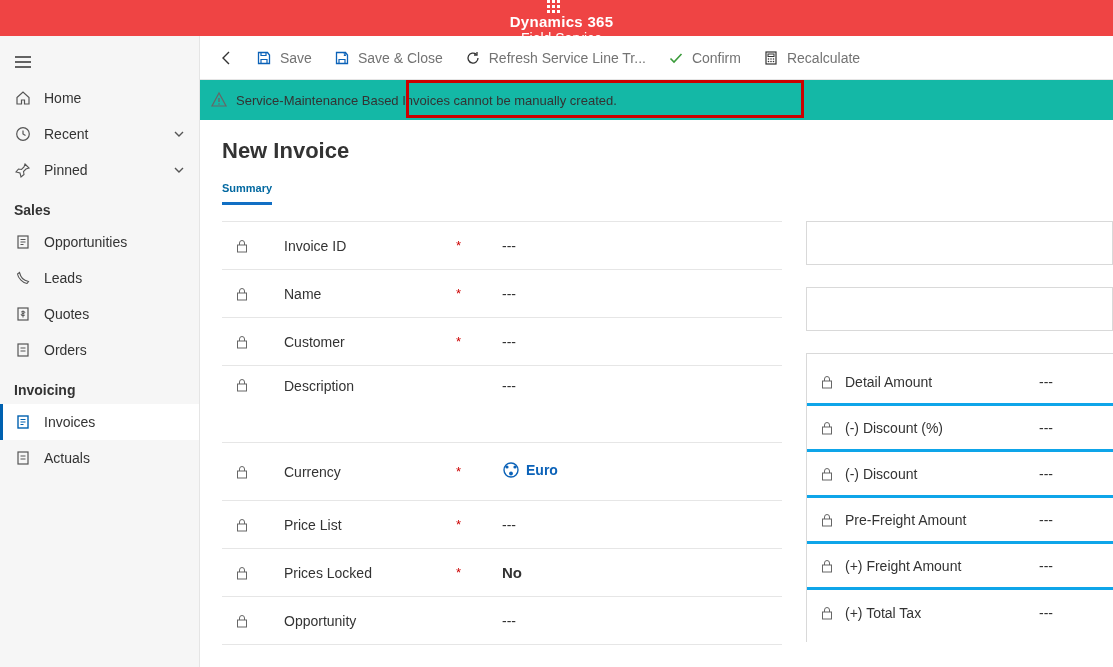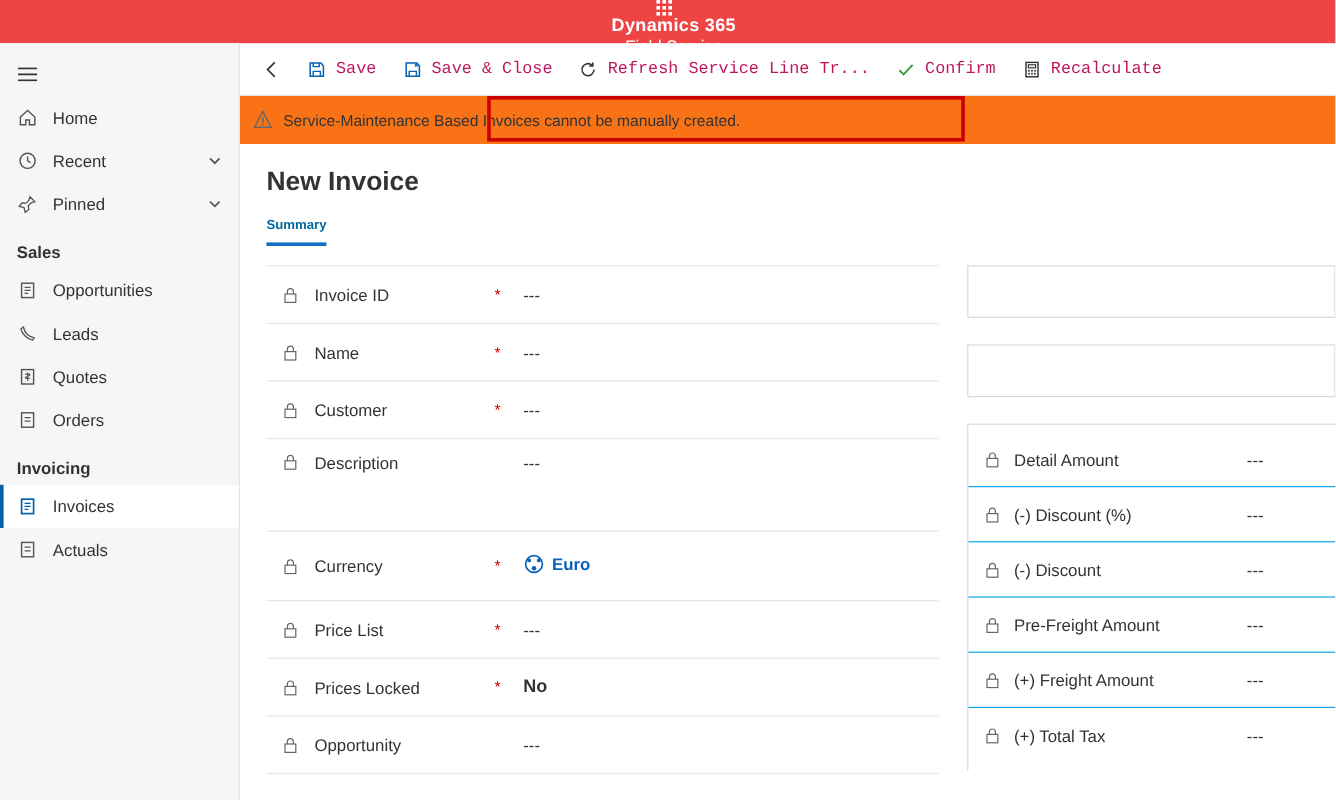--- a/index.html
+++ b/index.html
@@ -26,56 +26,56 @@
   .sb-section-title { font-weight: 600; color: #333; padding: 14px 14px 6px 14px; font-size: 14px; }
   .sb-row.active { background: #fff; }
   .sb-row.active::before { content:""; position: absolute; left:0; width:3px; height:36px; background:#0061b0; }
   .sb-row { position: relative; }
 
   
   .content { flex: 1; display: flex; flex-direction: column; min-width: 0; }
 
   
   .cmdbar { height: 44px; display: flex; align-items: center; padding: 0 10px; border-bottom: 1px solid #e5e5e5; gap: 2px; }
-  .cmd-item { display: flex; align-items: center; height: 32px; padding: 0 10px; gap: 8px; cursor: pointer; color: #be185d; font-family: Liberation Mono, monospace; }
+  .cmd-item { display: flex; align-items: center; height: 32px; padding: 0 10px; gap: 8px; cursor: pointer; color: #737373; }
   .cmd-icon { width: 16px; height: 16px; display: inline-flex; align-items: center; justify-content: center; }
   .back-btn { width: 34px; justify-content: center; }
 
   
-  .warnbar { background: #f97316; display: flex; align-items: center; height: 40px; padding: 0 10px; font-size: 13px; color: #333; }
+  .warnbar { background: #14b8a6; display: flex; align-items: center; height: 40px; padding: 0 10px; font-size: 13px; color: #333; }
   .warnbar .icon { margin-right: 8px; color: #555; }
   .warnbar-wrap { position: relative; }
   .highlight-box { position: absolute; left: 206px; top: 0; width: 398px; height: 38px; border: 3px solid #c00; pointer-events: none; }
 
   
   .page-head { padding: 18px 22px 10px 22px; }
   .page-head h1 { font-size: 22px; font-weight: 600; color: #333; }
 
   
   .tabs { padding: 0 22px; }
   .tab { display: inline-block; padding: 8px 0; font-size: 11px; font-weight: 700; color: #0369a1; border-bottom: 3px solid #116fc4; cursor: pointer; }
 
   
   .form-body { flex: 1; display: flex; overflow: hidden; padding: 16px 0 0 22px; gap: 24px; }
   .form-col-left { width: 560px; border-top: 1px solid #e6e6e6; }
   .form-col-right { flex: 1; display: flex; flex-direction: column; gap: 22px; }
 
-  .field-row { display: flex; align-items: center; height: 48px; border-bottom: 1px solid #e6e6e6; padding-left: 14px; }
+  .field-row { display: flex; align-items: center; height: 48px; border-bottom: 1px solid #e6e6e6; padding-left: 14px; gap: 22px; }
   .field-row.tall { height: 58px; }
   .lock-cell { width: 18px; color: #666; margin-right: 8px; display: inline-flex; }
   .field-label { width: 150px; color: #333; font-size: 14px; }
   .req-star { width: 20px; color: #c00; font-size: 13px; }
   .field-value { flex: 1; color: #333; padding-left: 4px; }
   .field-value.bold { font-weight: 600; font-size: 15px; }
   .currency-val { display: inline-flex; align-items: center; gap: 6px; color: #0b62b8; font-weight: 600; }
   .curr-icon { width: 18px; height: 18px; display: inline-flex; align-items:center; justify-content:center; }
 
   .right-box { border: 1px solid #d9d9d9; padding: 6px 0; }
   .right-box.empty { height: 44px; }
-  .right-row { display: flex; align-items: center; height: 46px; border-bottom: 1px solid #0ea5e9; padding: 0 14px; }
+  .right-row { display: flex; align-items: center; height: 46px; border-bottom: 3px solid #0ea5e9; padding: 0 14px; }
   .right-row:last-child { border-bottom: none; }
   .right-row .lock-cell { margin-right: 6px; }
   .r-label { flex: 1; font-size: 14px; color: #333; }
   .r-value { width: 60px; color: #333; }
 
   svg { display: block; }
 
   .last-desc { border-bottom: none; height: 50px; align-items: flex-start; padding-top: 12px; }
   .gap-block { height: 26px; }
 </style>

